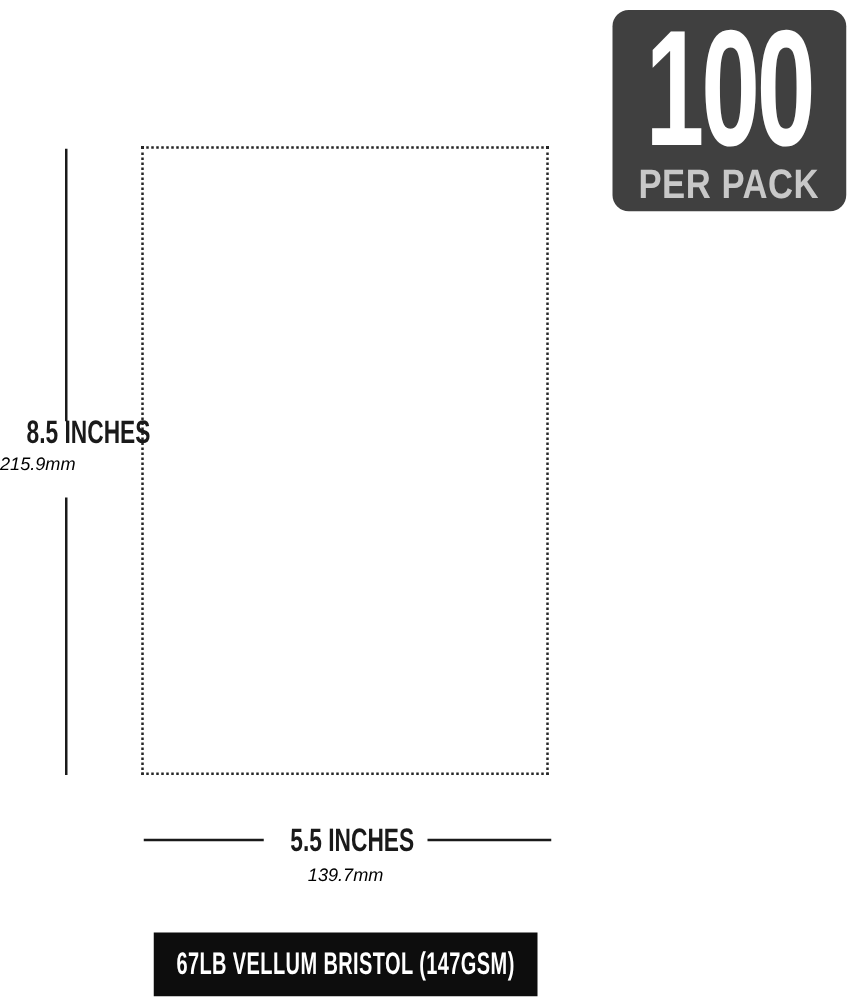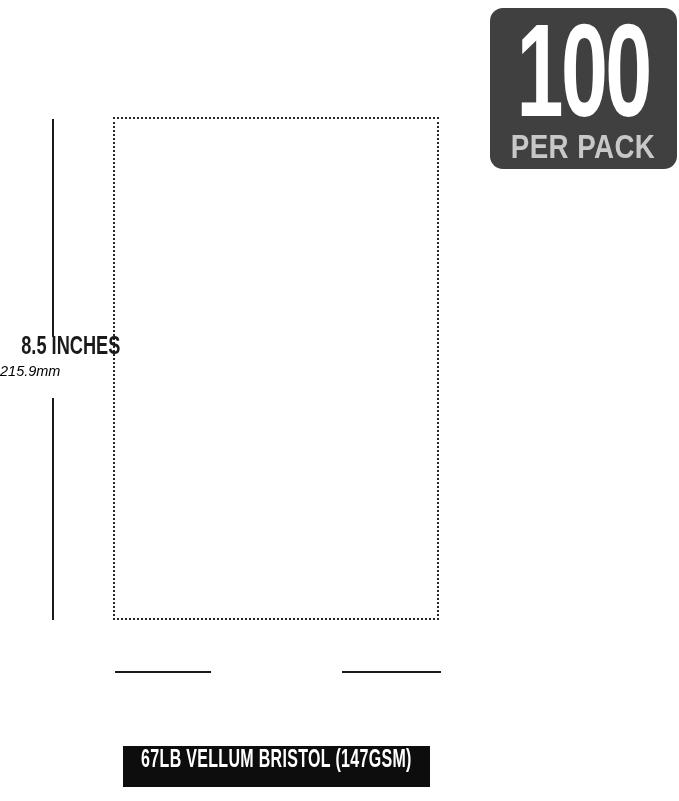--- a/index.html
+++ b/index.html
@@ -50,22 +50,22 @@
   
   .hline{position:absolute;top:671px;height:2px;background:#1a1a1a;}
   .hline-left{left:115px;width:96px;}
   .hline-right{left:342px;width:99px;}
   .width-label-block{
     position:absolute;left:211px;top:659px;width:131px;text-align:center;
   }
   .width-label-block .dim-metric{margin-top:8px;}
   
   .footer-bar{
-    position:absolute;left:123px;top:746px;width:307px;height:41px;
-    background:#0d0d0d;display:flex;justify-content:center;
+    position:absolute;left:123px;top:746px;width:307px;height:51px;
+    background:#0d0d0d;display:flex;align-items:center;justify-content:center;
   }
   .footer-text{
     color:#ffffff;font-weight:bold;font-size:25px;line-height:1;
     display:inline-block;transform:scaleX(0.64);transform-origin:center;
     white-space:nowrap;letter-spacing:0.5px;
   }
 </style>
 </head>
 <body>
 
@@ -77,20 +77,24 @@
   <div class="vline vline-bottom"></div>
 
   <div class="height-label-block">
     <span class="dim-label">8.5 INCHES</span>
     <span class="dim-metric">215.9mm</span>
   </div>
 
   <div class="hline hline-left"></div>
   <div class="hline hline-right"></div>
 
+  <div class="width-label-block">
+    <span class="dim-label">5.5 INCHES</span>
+    <span class="dim-metric">139.7mm</span>
+  </div>
 
   <div class="badge">
     <span class="badge-count">100</span>
     <span class="badge-label">PER PACK</span>
   </div>
 
   <div class="footer-bar">
     <span class="footer-text">67LB VELLUM BRISTOL (147GSM)</span>
   </div>
 

